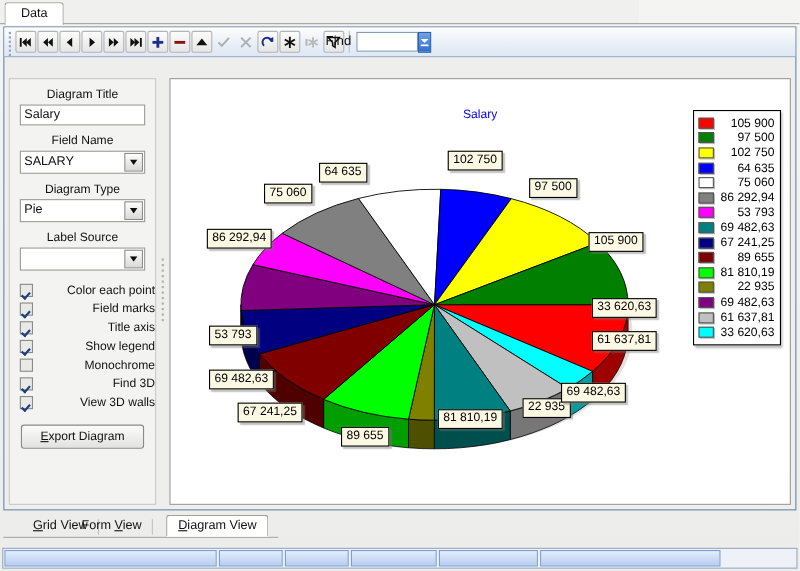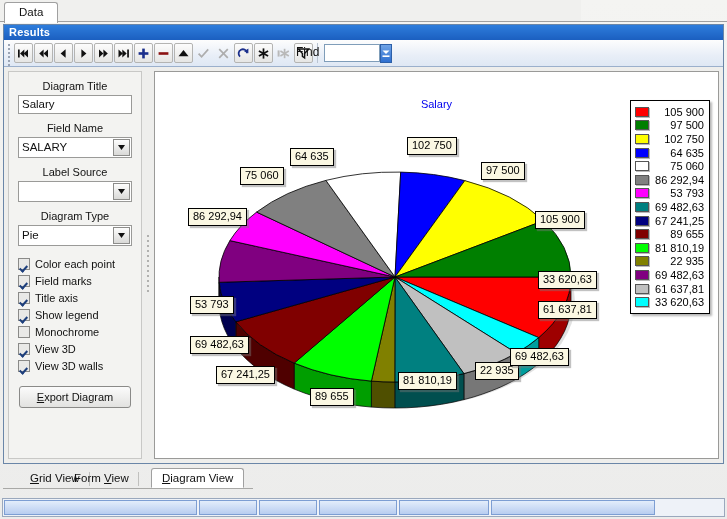--- a/index.html
+++ b/index.html
@@ -64,21 +64,21 @@
   .flabel{font-size:11px;color:#111;margin-bottom:3px;text-align:center;}
   .finput{height:19px;background:#fff;border:1px solid #9a9a98;
     box-sizing:border-box;font-size:11.5px;line-height:17px;padding-left:3px;color:#111;}
   .fcombo{position:relative;height:21px;background:#fff;border:1px solid #9a9a98;
     box-sizing:border-box;font-size:11.5px;line-height:19px;padding-left:3px;color:#111;}
   .fcombo .arrowbtn{position:absolute;right:1px;top:1px;width:17px;height:17px;
     background:linear-gradient(#fdfdfd,#d9d9d7);border:1px solid #8c8c8a;
     box-sizing:border-box;}
   .fcombo .arrowbtn svg{display:block;margin:5px auto 0;}
   .checks{margin:9px 0 0 9px;}
-  .crow{display:flex;align-items:center;height:17px;}
+  .crow{display:flex;align-items:center;height:17px;justify-content:space-between;}
   .cbox{width:12px;height:12px;border:1px solid #8a8a88;background:#e9e9e7;
     box-sizing:border-box;position:relative;margin-right:5px;flex:0 0 auto;}
   .cbox.on::after{content:"";position:absolute;left:2px;top:5px;width:3px;height:6px;
     border:solid #1d3f7c;border-width:0 2px 2px 0;transform:rotate(42deg);}
   .clabel{font-size:11px;color:#111;white-space:nowrap;}
   #exportbtn{margin:12px auto 0;display:block;width:112px;height:22px;
     background:linear-gradient(#fbfbfb,#e2e2e0);border:1px solid #8a8a88;
     border-radius:3px;font-family:"Liberation Sans",sans-serif;font-size:11px;color:#111;cursor:default;}
   #exportbtn u{text-decoration:underline;}
 
@@ -120,21 +120,20 @@
 <body>
 
 <div id="app">
 
   <div id="tabstrip">
     <div class="tabline"></div>
     <div class="toptab">Data</div>
   </div>
 
   <div id="results">
-    <div id="resultsTitle">Results</div>
 
     <div id="toolbar">
       <div class="grip">
         <i></i>
           <i></i>
           <i></i>
           <i></i>
           <i></i>
           <i></i>
       </div>
@@ -259,43 +258,43 @@
             <span>SALARY</span>
             <span class="arrowbtn">
               <svg width="7" height="5" viewBox="0 0 7 5">
                   <polygon points="0,0 7,0 3.5,5" fill="#101010"></polygon>
                 </svg>
             </span>
           </div>
         </div>
 
         <div class="fgroup">
+          <div class="flabel">Diagram Type</div>
+          <div class="fcombo">
+            <span>Pie</span>
+            <span class="arrowbtn">
+              <svg width="7" height="5" viewBox="0 0 7 5">
+                  <polygon points="0,0 7,0 3.5,5" fill="#101010"></polygon>
+                </svg>
+            </span>
+          </div>
+        </div>
+
+        <div class="fgroup">
           <div class="flabel">Label Source</div>
           <div class="fcombo">
             <span></span>
             <span class="arrowbtn">
               <svg width="7" height="5" viewBox="0 0 7 5">
                   <polygon points="0,0 7,0 3.5,5" fill="#101010"></polygon>
                 </svg>
             </span>
           </div>
         </div>
 
-        <div class="fgroup">
-          <div class="flabel">Diagram Type</div>
-          <div class="fcombo">
-            <span>Pie</span>
-            <span class="arrowbtn">
-              <svg width="7" height="5" viewBox="0 0 7 5">
-                  <polygon points="0,0 7,0 3.5,5" fill="#101010"></polygon>
-                </svg>
-            </span>
-          </div>
-        </div>
-
         <div class="checks" id="checkList">
             <div class="crow">
               <div class="cbox on"></div>
               <div class="clabel">Color each point</div>
             </div>
             <div class="crow">
               <div class="cbox on"></div>
               <div class="clabel">Field marks</div>
             </div>
             <div class="crow">
@@ -305,21 +304,21 @@
             <div class="crow">
               <div class="cbox on"></div>
               <div class="clabel">Show legend</div>
             </div>
             <div class="crow">
               <div class="cbox"></div>
               <div class="clabel">Monochrome</div>
             </div>
             <div class="crow">
               <div class="cbox on"></div>
-              <div class="clabel">View 3D</div>
+              <div class="clabel">Find 3D</div>
             </div>
             <div class="crow">
               <div class="cbox on"></div>
               <div class="clabel">View 3D walls</div>
             </div>
           </div>
 
         <button id="exportbtn"><u>E</u>xport Diagram</button>
       </div>
 

